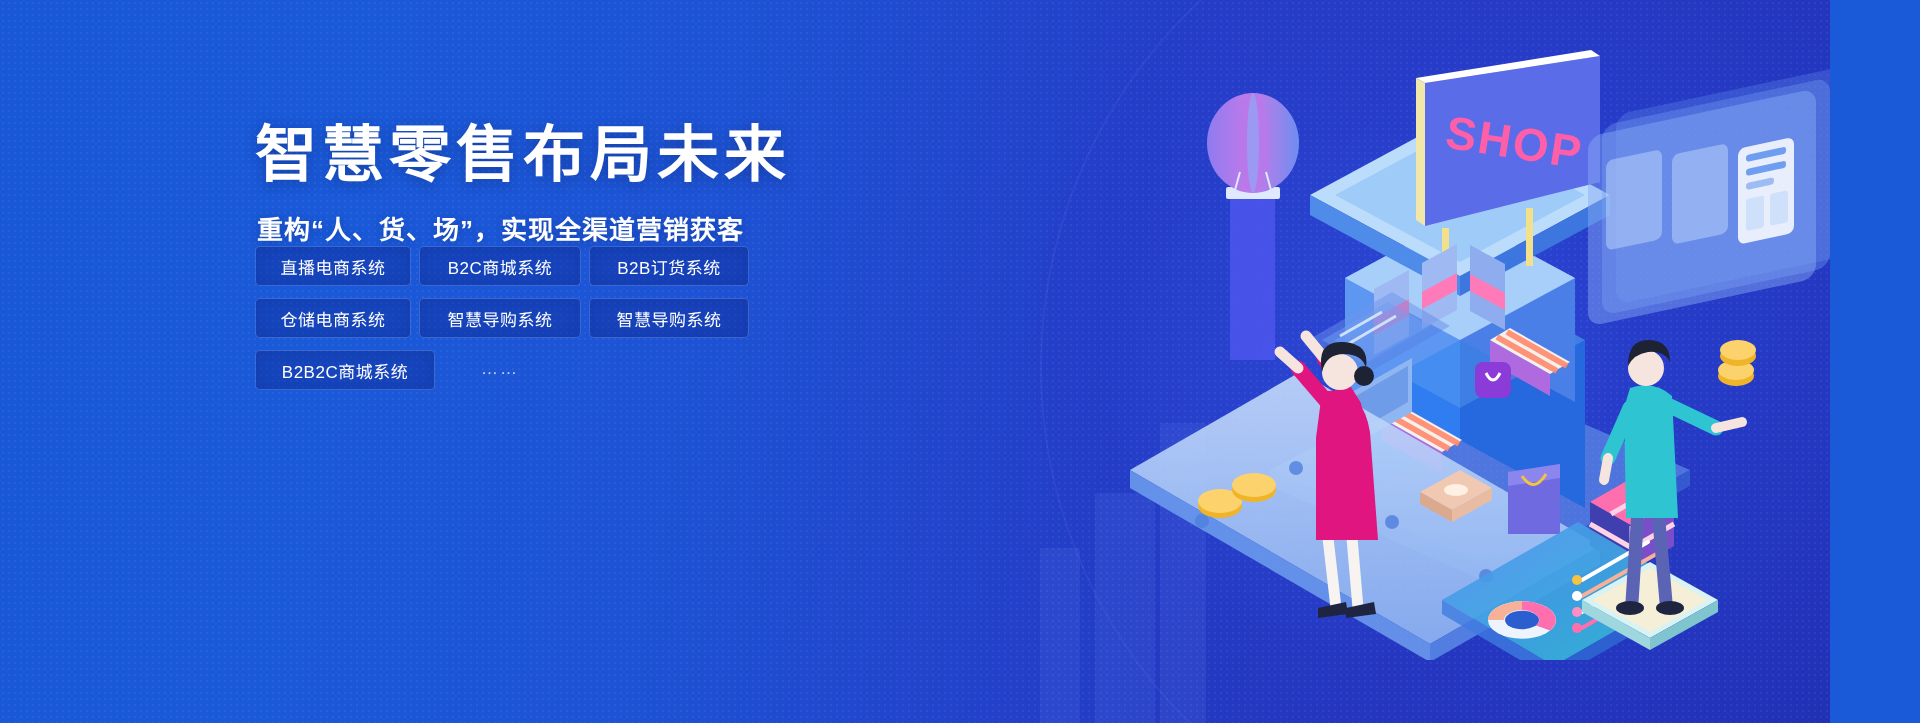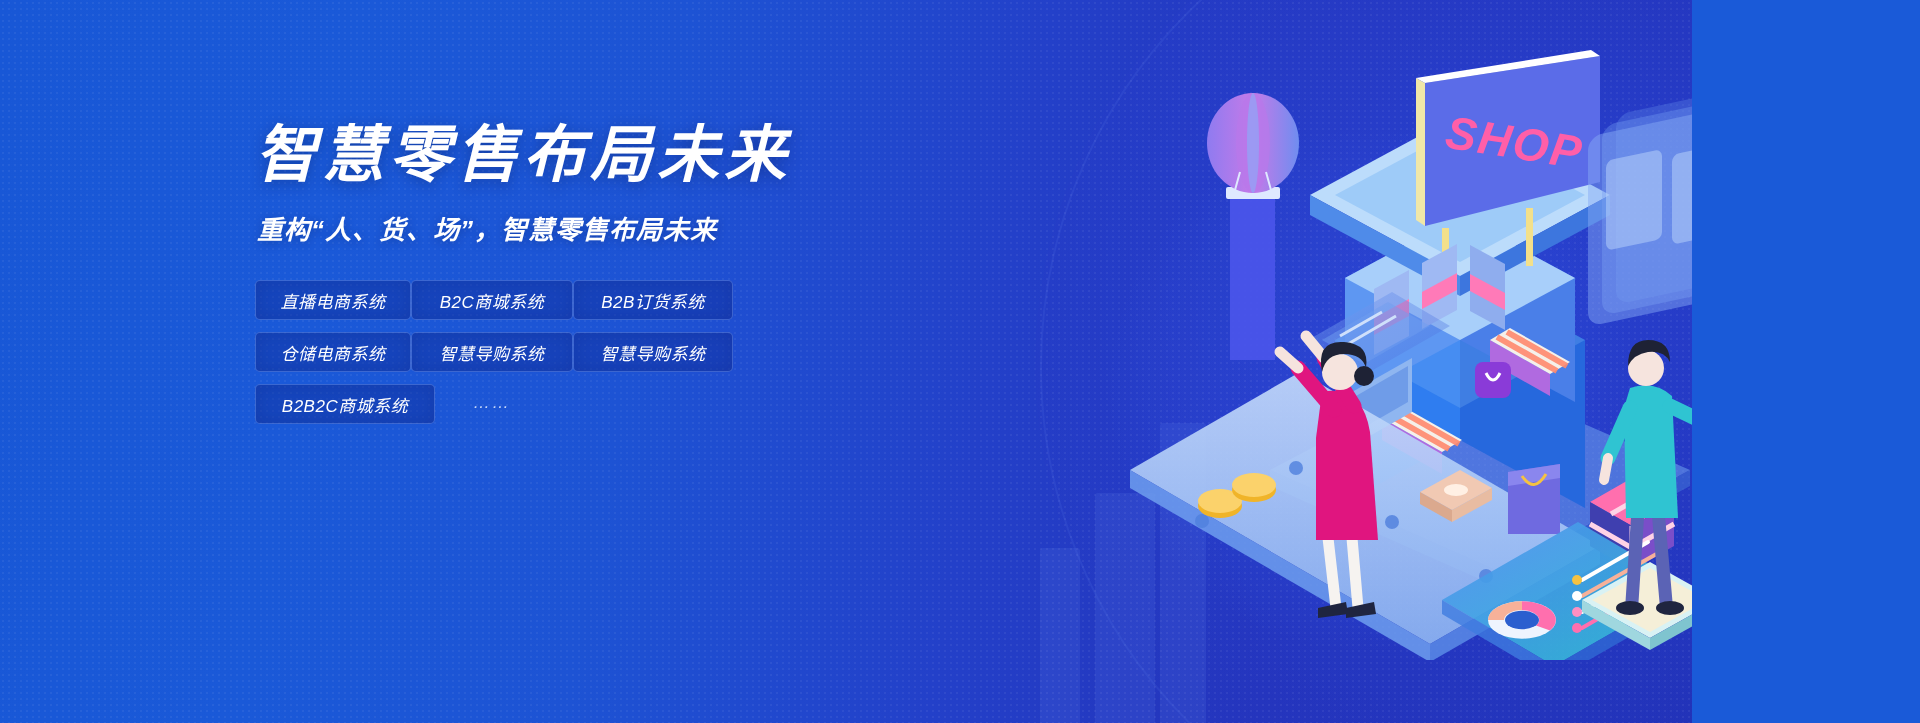--- a/index.html
+++ b/index.html
@@ -3,25 +3,24 @@
 <meta charset="utf-8">
 <title>智慧零售布局未来</title>
 <style>
   html,body{margin:0;padding:0;}
   body{
     width:1920px;height:723px;overflow:hidden;
     font-family:"Liberation Sans","DejaVu Sans",sans-serif;
     background:#1a5ad8;
   }
   .banner{
-    position:relative;width:1692px;height:723px;overflow:hidden;
+    position:relative;width:1830px;height:723px;overflow:hidden;
     background:
       radial-gradient(ellipse 900px 760px at 1560px 300px, rgba(36,58,200,.85) 0%, rgba(32,48,190,0) 62%),
       linear-gradient(100deg,#1857d6 0%,#1a59d8 20%,#1d53d4 38%,#2340c9 58%,#2433bb 76%,#2130b4 100%);
-    font-style: italic;
   }
 
   
   .bg-arc{
     position:absolute;border-radius:50%;
     pointer-events:none;
   }
   .arc-big{
     left:1035px;top:-140px;width:1010px;height:1010px;
     background:radial-gradient(circle at 42% 40%, rgba(44,72,214,.55) 0%, rgba(38,60,200,.38) 45%, rgba(34,52,186,.12) 72%, rgba(34,52,186,0) 78%);
@@ -54,23 +53,23 @@
     text-shadow:0 3px 14px rgba(8,22,80,.35);
   }
   .subhead{
     margin:20px 0 0 2px;font-size:26px;font-weight:700;color:#ffffff;
     letter-spacing:1px;white-space:nowrap;
     text-shadow:0 2px 10px rgba(8,22,80,.3);
   }
 
   
   .tag-grid{
-    margin-top:34px;display:grid;
+    display:grid;
     grid-template-columns:156px 162px 160px;
-    gap:12px 0;width:500px;
+    gap:12px 8px;width:500px;
   }
   .tag{
     height:38px;border-radius:5px;
     display:flex;align-items:center;justify-content:center;
     color:#ffffff;font-size:17px;letter-spacing:.5px;
     background:rgba(16,42,150,.42);
     border:1px solid rgba(150,185,255,.30);
     box-shadow:inset 0 0 18px rgba(10,30,120,.22);
     white-space:nowrap;cursor:pointer;
   }
@@ -93,21 +92,21 @@
   <div class="bg-arc arc-big"></div>
   <div class="bg-arc arc-edge"></div>
   <div class="bg-arc arc-small"></div>
   <div class="skyline" style="left:1095px;width:60px;height:230px;"></div>
   <div class="skyline" style="left:1160px;width:46px;height:300px;"></div>
   <div class="skyline" style="left:1040px;width:40px;height:175px;"></div>
   <div class="bg-dots"></div>
 
   <div class="content">
     <h1 class="headline">智慧零售布局未来</h1>
-    <p class="subhead">重构“人、货、场”，智慧零售布局未来</p>
+    <p class="subhead">重构“人、货、场”，实现全渠道营销获客</p>
 
     <div class="tag-grid">
       <div class="tag">直播电商系统</div>
       <div class="tag">B2C商城系统</div>
       <div class="tag">B2B订货系统</div>
       <div class="tag">仓储电商系统</div>
       <div class="tag">智慧导购系统</div>
       <div class="tag">智慧导购系统</div>
       <div class="tag wide">B2B2C商城系统</div>
       <div class="tag ghost">……</div>

